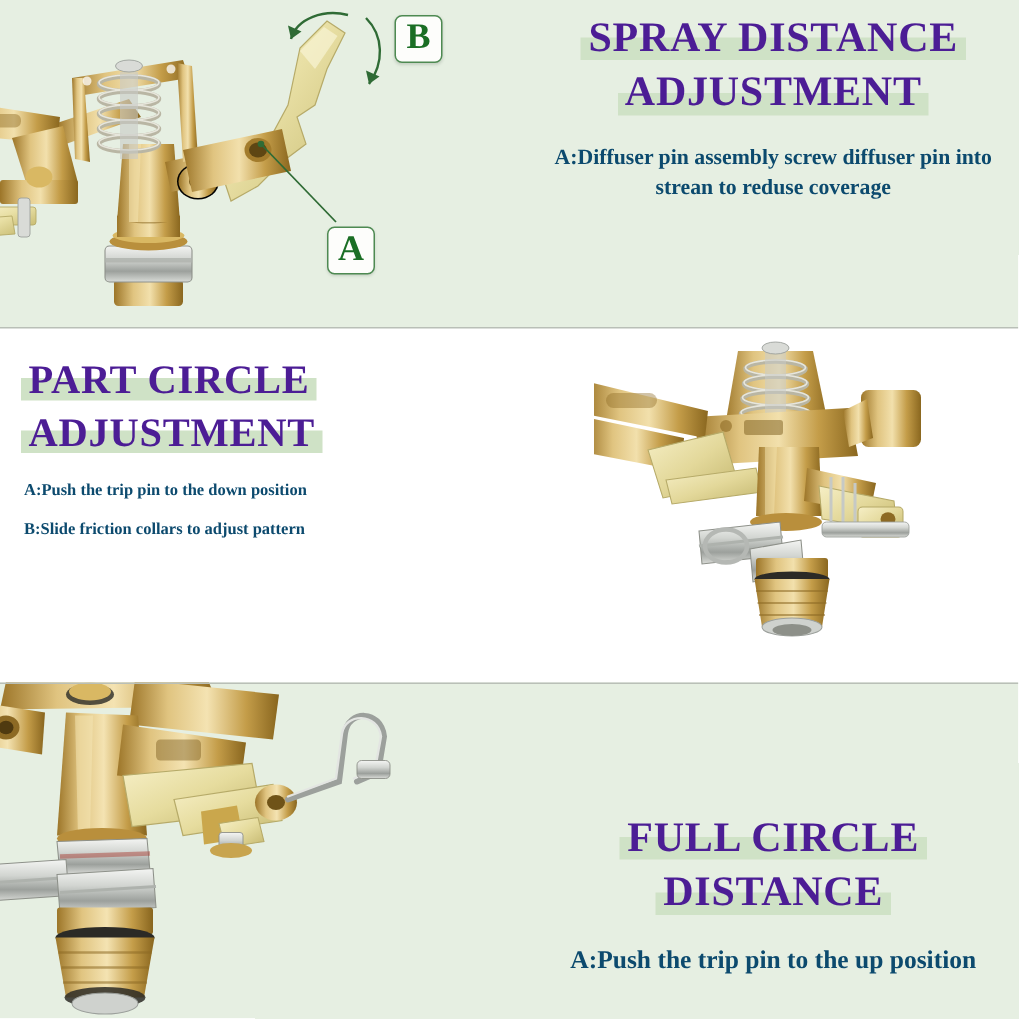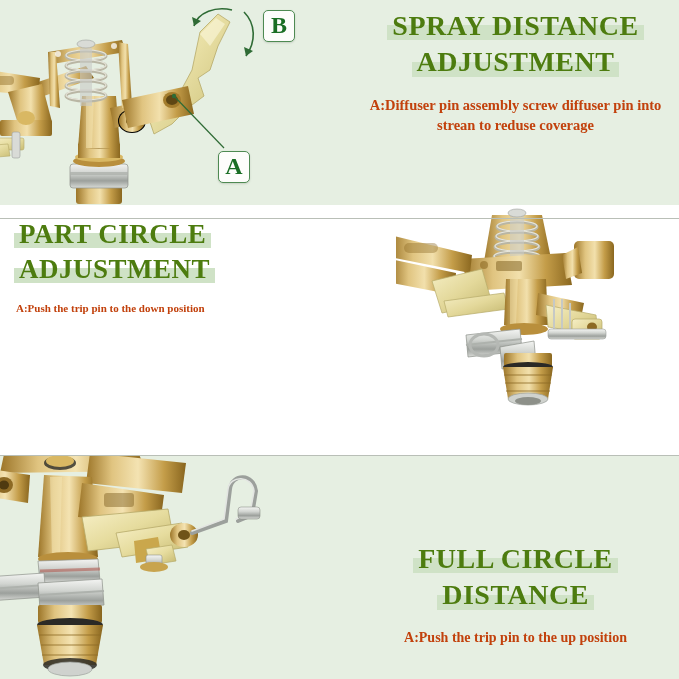--- a/index.html
+++ b/index.html
@@ -10,35 +10,35 @@
     font-family:"Liberation Serif","DejaVu Serif",serif;
     overflow:hidden;
   }
   .sheet{position:relative;width:679px;height:679px;overflow:hidden;background:#fff;}
 
   
   .panel{position:absolute;left:0;width:679px;overflow:hidden;}
   .panel.mint{background:#e6efe2;}
   .panel.white{background:#ffffff;}
   #panel-spray{top:0;height:218px;}
-  #panel-part {top:205px;height:254px;}
+  #panel-part {top:224px;height:254px;}
   #panel-full {top:455px;height:224px;}
 
   .divider{position:absolute;left:0;width:679px;height:1px;background:#b9bfb7;z-index:40;}
   #divider-1{top:218px;}
   #divider-2{top:455px;}
 
   
   .textcol{position:absolute;box-sizing:border-box;}
   #spray-text{left:352px;top:8px;width:327px;padding:0 6px;text-align:center;}
   #part-text {left:8px; top:12px;width:330px;padding:0 8px;text-align:left;}
   #full-text {left:352px;top:40px;width:327px;padding:0 6px;text-align:center;margin-top:46px;}
 
   .title{
-    color:#4d7c0f;
+    color:#4c1d95;
     font-weight:bold;
     font-size:28px;
     line-height:1.30;
     letter-spacing:.5px;
     margin:0 0 14px 0;
   }
   .title .tline{
     display:inline-block;
     position:relative;
     padding:0 3px;
@@ -49,29 +49,29 @@
     position:absolute;
     left:-2px;right:-2px;
     bottom:4px;height:15px;
     background:#cfe2c6;
     z-index:0;
   }
   .title .tline > span{position:relative;z-index:1;}
   #part-text .title{font-size:27px;}
 
   .body-line{
-    color:#c2410c;
+    color:#0c4a6e;
     font-weight:bold;
     font-size:14.5px;
     line-height:1.42;
     margin:0 0 12px 0;
   }
   .body-line:last-child{margin-bottom:0;}
   #part-text .body-line{font-size:11px;line-height:1.38;margin-bottom:11px;}
-  #full-text .body-line{font-size:14px;}
+  #full-text .body-line{font-size:17px;}
 
   
   .badge{
     position:absolute;
     width:30px;height:30px;
     background:#fdfdfb;
     border:1.3px solid #4e8a52;
     border-radius:5px;
     color:#1a6e24;
     font-family:"Liberation Serif","DejaVu Serif",serif;
@@ -207,20 +207,21 @@
   </div>
 
   <div class="panel white" id="panel-part">
 
     <div class="textcol" id="part-text">
       <div class="title">
         <span class="tline"><span>PART CIRCLE</span></span><br>
         <span class="tline"><span>ADJUSTMENT</span></span>
       </div>
       <p class="body-line">A:Push the trip pin to the down position</p>
+      <p class="body-line">B:Slide friction collars to adjust pattern</p>
     </div>
 
     <svg class="art" style="left:396px;top:2px;" width="275" height="230" viewBox="0 0 275 230">
       <defs>
         <linearGradient id="bs2" x1="0" y1="0" x2="1" y2="0">
           <stop offset="0%" stop-color="#9c7528"></stop>
           <stop offset="28%" stop-color="#e0c480"></stop>
           <stop offset="52%" stop-color="#f2e0ac"></stop>
           <stop offset="76%" stop-color="#c49d49"></stop>
           <stop offset="100%" stop-color="#8a671f"></stop>

